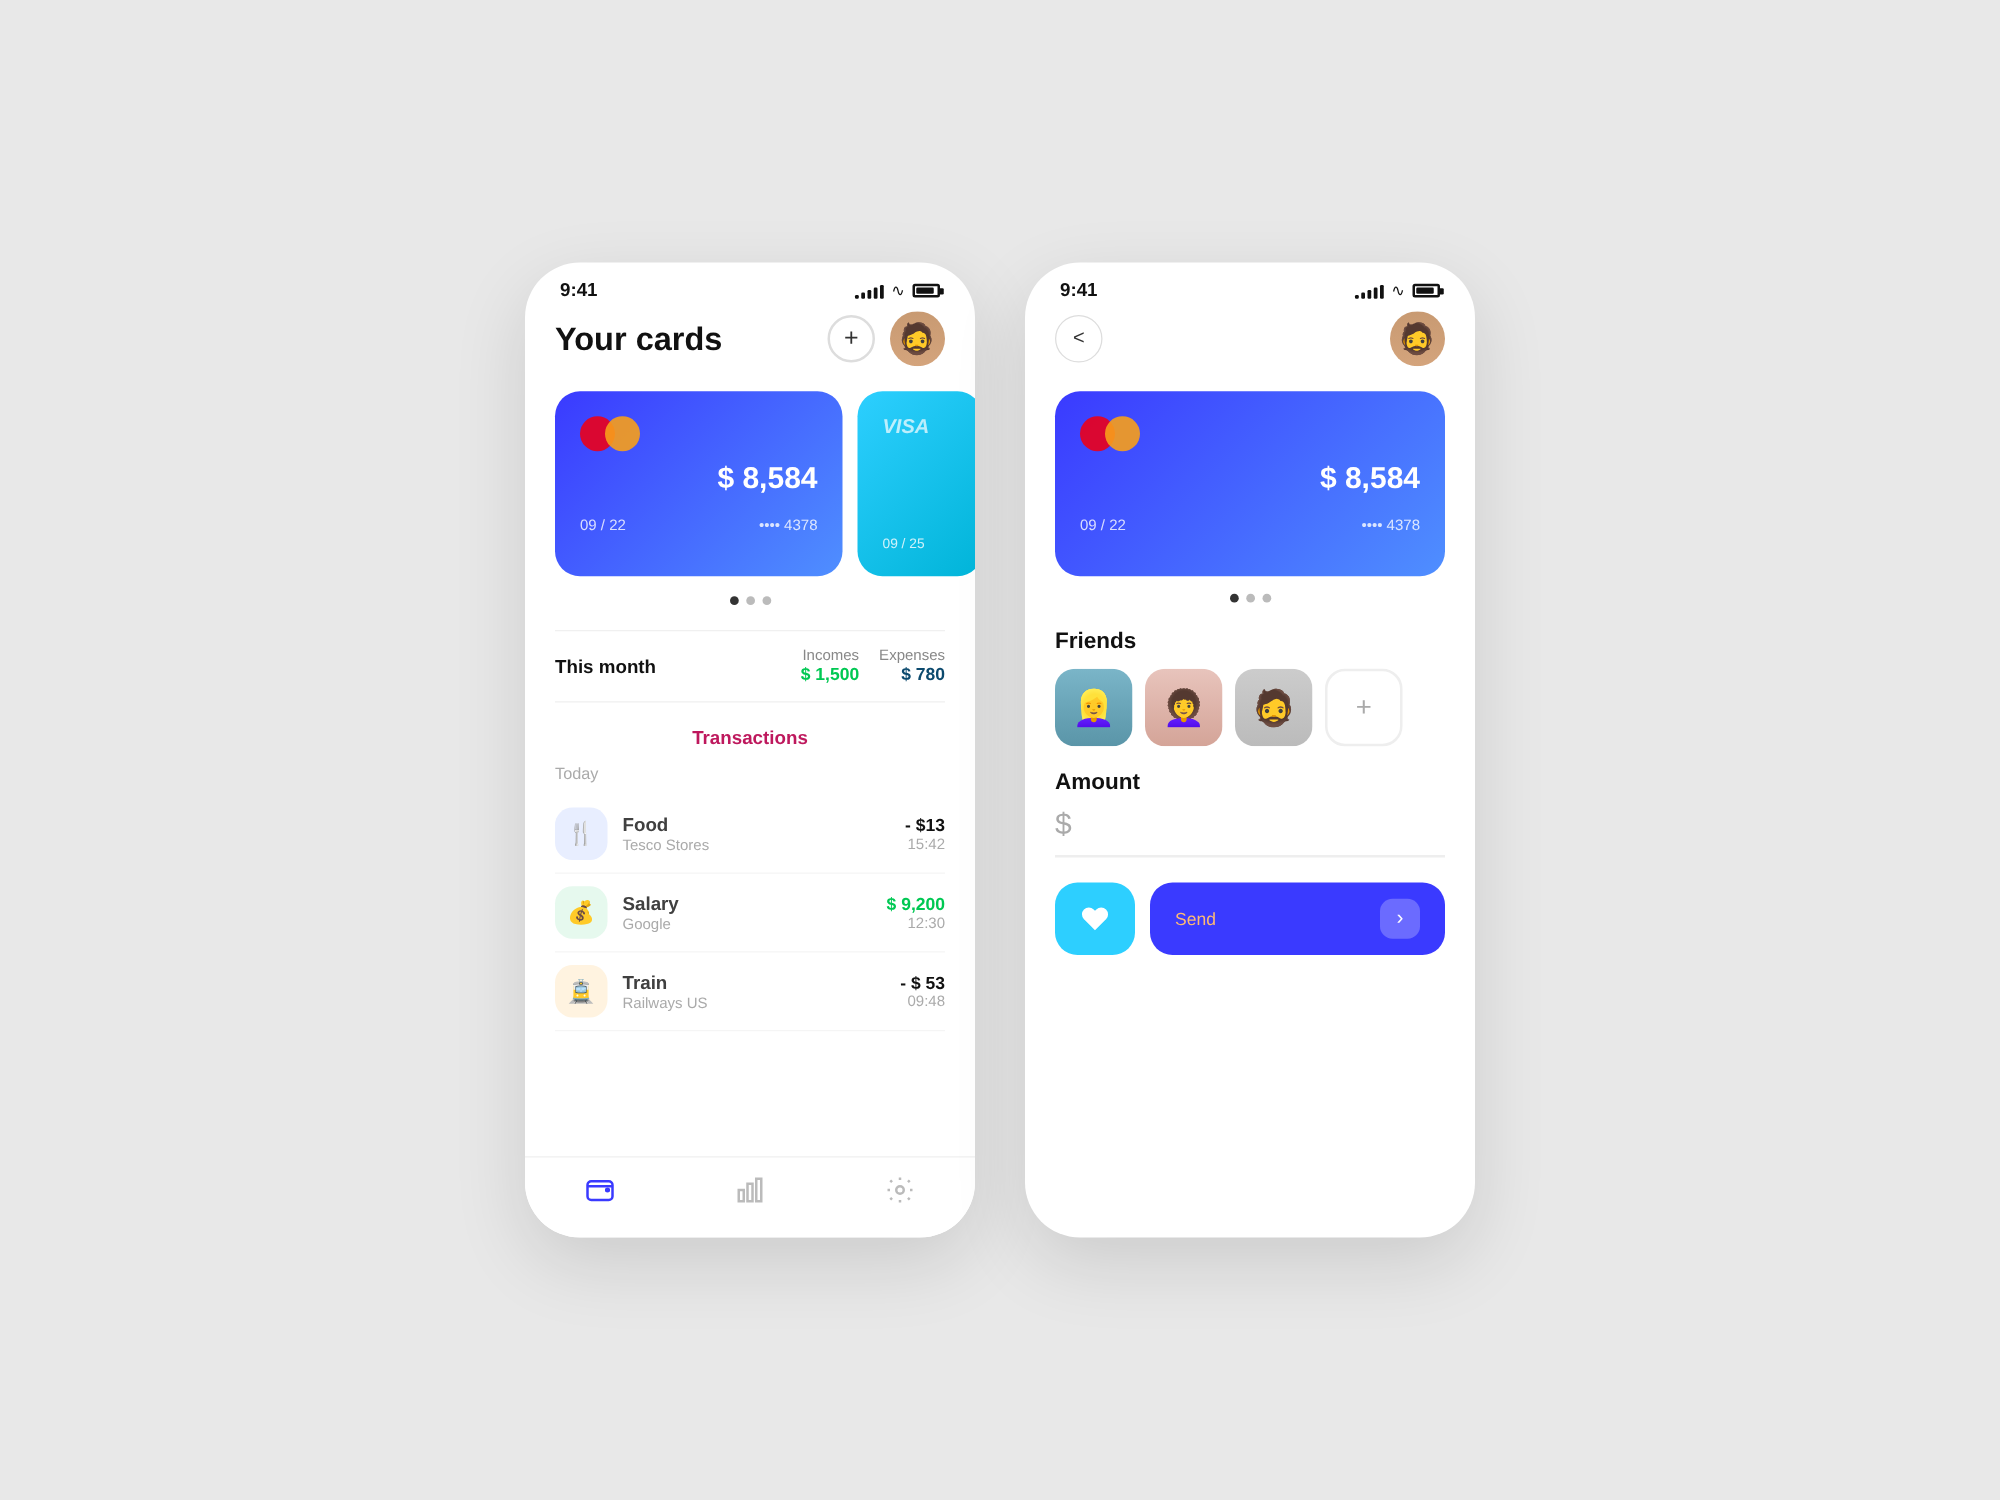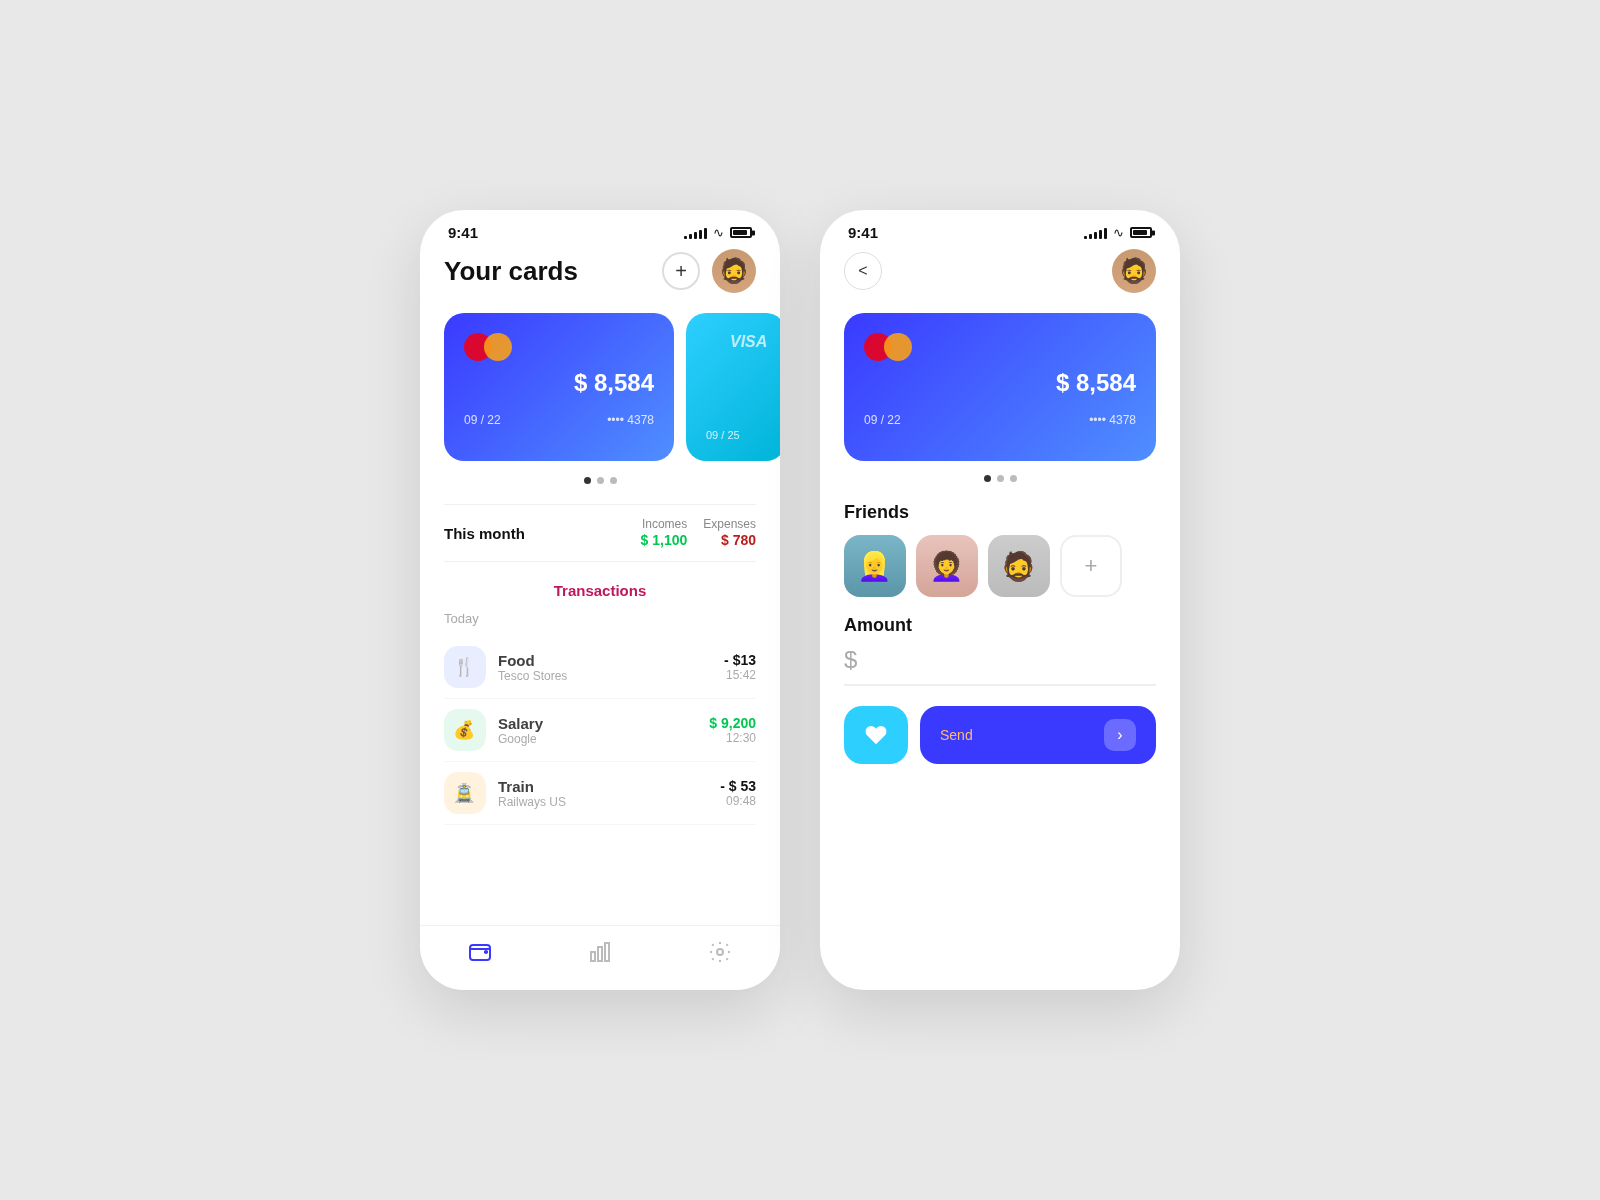--- a/index.html
+++ b/index.html
@@ -188,21 +188,20 @@
     }
     .card-number {
       font-size: 12px;
       color: rgba(255,255,255,0.8);
     }
     .visa-label {
       font-size: 16px;
       font-weight: 700;
       color: rgba(255,255,255,0.7);
       font-style: italic;
-      margin-left: 24px;
     }
     .visa-expiry {
       font-size: 11px;
       color: rgba(255,255,255,0.8);
       margin-top: auto;
     }
 
     
     .dots {
       display: flex;
@@ -238,21 +237,21 @@
     .stat-label {
       font-size: 12px;
       color: #888;
       display: block;
     }
     .stat-value {
       font-size: 14px;
       font-weight: 700;
     }
     .stat-value.green { color: #00c853; }
-    .stat-value.dark { color: #b91c1c; }
+    .stat-value.dark { color: #0c4a6e; }
 
     
     .section-title {
       font-size: 15px;
       font-weight: 800;
       color: #be185d;
       margin-bottom: 12px;
       text-align: center;
     }
     .section-subtitle {
@@ -556,21 +555,21 @@
     <div class="dots">
       <div class="dot active"></div>
       <div class="dot"></div>
       <div class="dot"></div>
     </div>
 
     <div class="month-stats">
       <span class="month-label">This month</span>
       <div class="stat-item">
         <span class="stat-label">Incomes</span>
-        <span class="stat-value green">$ 1,100</span>
+        <span class="stat-value green">$ 1,500</span>
       </div>
       <div class="stat-item">
         <span class="stat-label">Expenses</span>
         <span class="stat-value dark">$ 780</span>
       </div>
     </div>
 
     <div>
       <div class="section-title">Transactions</div>
       <div class="section-subtitle">Today</div>

